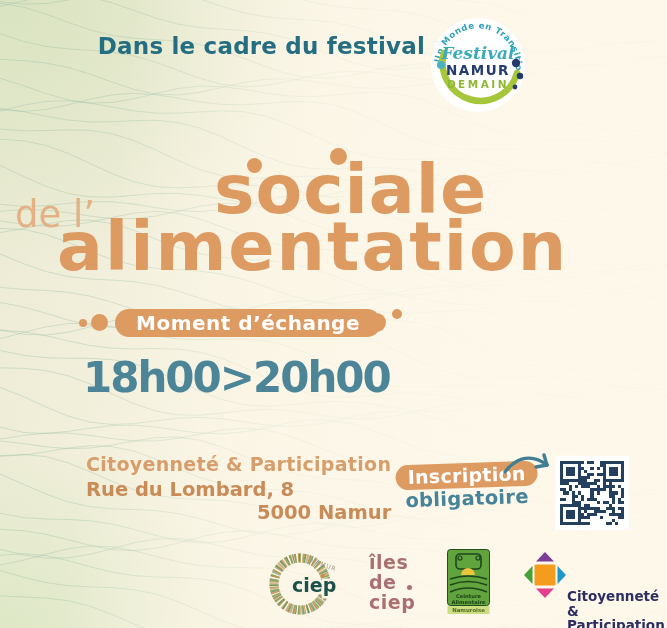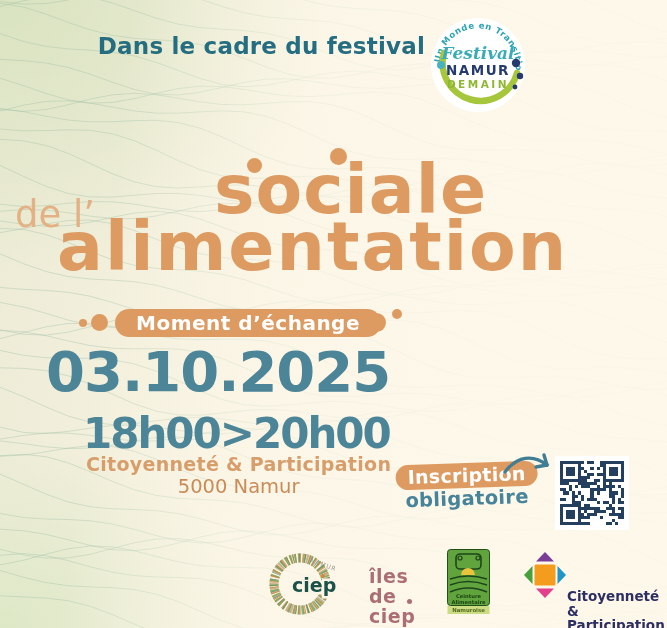--- a/index.html
+++ b/index.html
@@ -45,38 +45,38 @@
 
   
   .date-block{left:46px;top:344px;color:#4d8598;font-weight:800;line-height:1;}
   .date-l1{font-size:56px;letter-spacing:-1px;}
   .date-l2{font-size:42px;letter-spacing:-2px;margin-left:37px;margin-top:13px;}
 
   
   .venue{left:86px;top:453px;}
   .v-name{font-size:19px;font-weight:700;color:#d79e6c;letter-spacing:.3px;}
   .v-street{font-size:19.5px;font-weight:800;color:#c98b57;margin-top:3px;}
-  .v-city{font-size:19.5px;font-weight:400;color:#c98b57;text-align:center;}
+  .v-city{font-size:19.5px;font-weight:700;color:#c98b57;text-align:right;}
 
   
   .registration{left:396px;top:463px;transform:rotate(-2deg);}
   .reg-pill{display:inline-block;background:#dd9b62;color:#fff;border-radius:13px;
     font-size:19px;font-weight:800;line-height:25px;padding:0 12px;letter-spacing:.3px;}
   .reg-l2{color:#47849a;font-size:19.5px;font-weight:800;margin:-1px 0 0 9px;letter-spacing:.3px;}
   .arrow{left:501px;top:450px;width:54px;height:34px;}
   .arrow path{stroke:#417e93;stroke-width:3.4;fill:none;stroke-linecap:round;}
 
   
   .qr{left:555px;top:456px;width:74px;height:74px;background:#fff;padding:5px;box-sizing:border-box;}
   .qr-grid{display:grid;grid-template-columns:repeat(21,1fr);grid-template-rows:repeat(21,1fr);width:64px;height:64px;}
   .qr-grid .on{background:#24405e;}
 
   
   .ciep{left:266px;top:549px;width:84px;height:72px;}
-  .iles{left:369px;top:552px;color:#ab6f72;font-weight:800;font-size:19px;line-height:20px;letter-spacing:.5px;margin-top:14px;}
+  .iles{left:369px;top:552px;color:#ab6f72;font-weight:800;font-size:19px;line-height:20px;letter-spacing:.5px;}
   .iles-dot{position:absolute;left:38px;top:33px;width:5px;height:5px;border-radius:50%;background:#ab6f72;}
   .ceinture{left:447px;top:549px;width:43px;height:65px;}
   .cp-logo{left:523px;top:551px;width:44px;height:52px;}
   .cp-text{left:567px;top:589px;font-size:13.5px;font-weight:800;color:#2d2f63;line-height:14.5px;}
 
   
   svg text{font-family:"DejaVu Sans",sans-serif;}
   .arc-txt{font-size:8.5px;font-weight:700;fill:#2ba3b5;letter-spacing:.6px;}
   .fest-script{font-family:"DejaVu Serif",serif;font-style:italic;font-weight:700;font-size:17px;fill:#3aabb8;}
   .fest-namur{font-size:13.5px;font-weight:800;fill:#253a6e;letter-spacing:1.5px;}
@@ -163,26 +163,26 @@
   <div class="abs z t3p">de l’</div>
   <div class="abs z t t3">alimentation</div>
 
   <div class="abs z dot d-a"></div>
   <div class="abs z dot d-b"></div>
   <div class="abs z badge-pill">Moment d’échange</div>
   <div class="abs z dot d-c"></div>
   <div class="abs z dot d-d"></div>
 
   <div class="abs z date-block">
-    <div class="date-l1">03.10.2025</div>
     <div class="date-l2">18h00&gt;20h00</div>
   </div>
 
   <div class="abs z venue">
     <div class="v-name">Citoyenneté &amp; Participation</div>
+    <div class="v-street">Rue du Lombard, 8</div>
     <div class="v-city">5000 Namur</div>
   </div>
 
   <div class="abs z registration">
     <div class="reg-pill">Inscription</div>
     <div class="reg-l2">obligatoire</div>
   </div>
 
   <svg class="abs z arrow" viewBox="0 0 54 34">
     <path d="M4,22 C16,6 32,4 46,15"></path>

